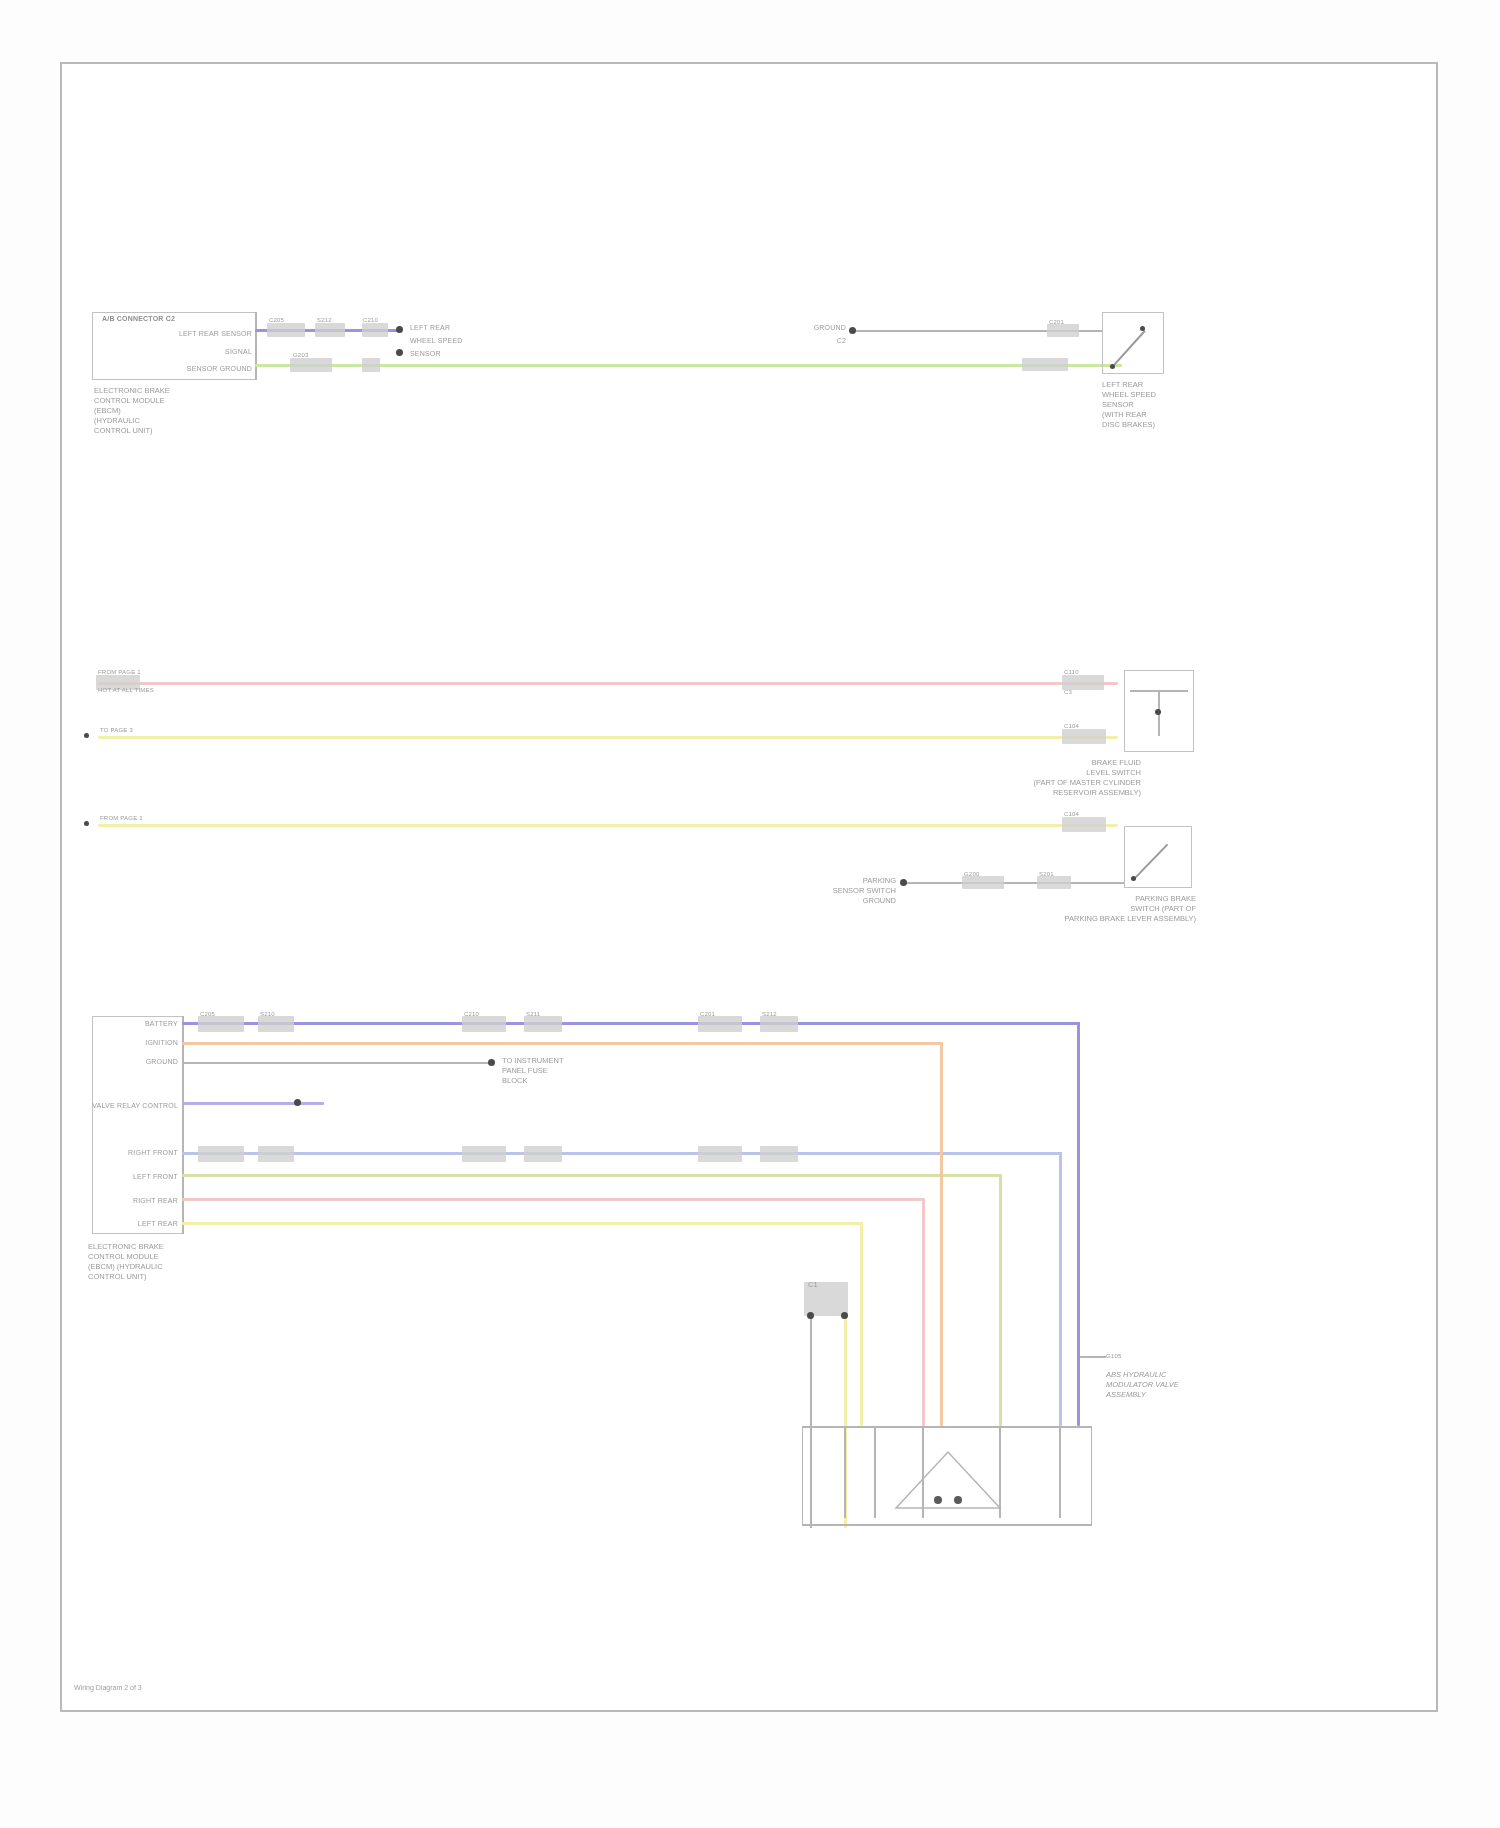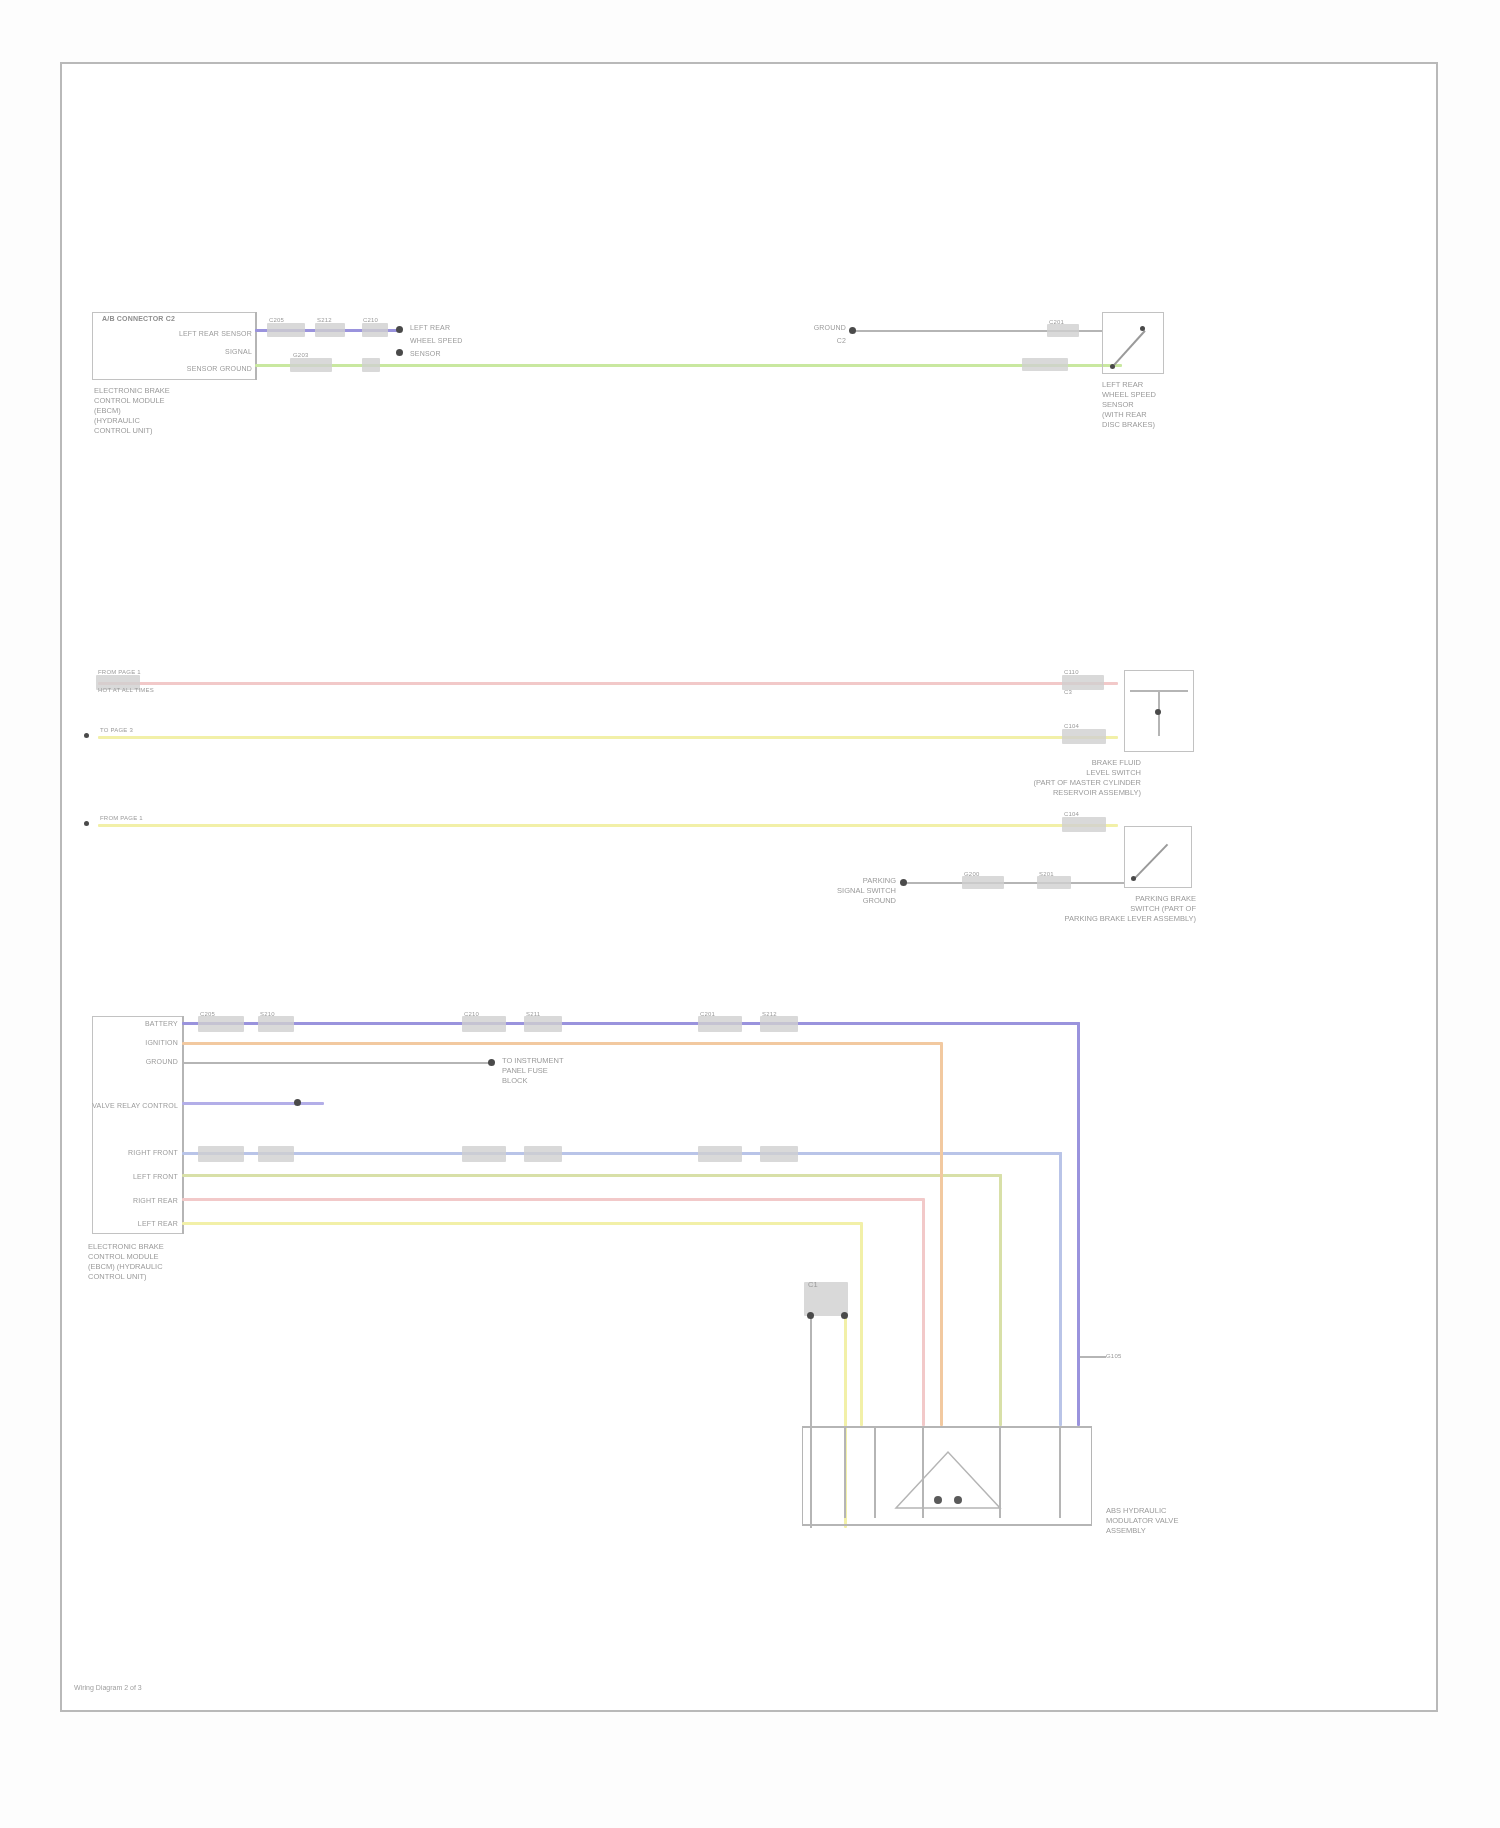--- a/index.html
+++ b/index.html
@@ -113,21 +113,21 @@
     <div class="sp" style="left:1000px;top:753px;width:44px;height:15px;"></div>
     <div class="lbl tiny" style="left:1002px;top:746px;">C104</div>
 
     <div class="box" style="left:1062px;top:762px;width:68px;height:62px;"></div>
     <div class="swarm" style="left:1072px;top:814px;width:48px;transform:rotate(-46deg);"></div>
     <div class="dot" style="left:1069px;top:812px;width:5px;height:5px;"></div>
 
     <div class="hline" style="left:842px;top:818px;width:220px;"></div>
     <div class="dot" style="left:838px;top:815px;"></div>
     <div class="caption" style="left:742px;top:812px;text-align:right;width:92px;">PARKING
-SIGNAL SWITCH
+SENSOR SWITCH
 GROUND</div>
     <div class="sp" style="left:900px;top:812px;width:42px;height:13px;"></div>
     <div class="lbl tiny" style="left:902px;top:806px;">G200</div>
     <div class="sp" style="left:975px;top:812px;width:34px;height:13px;"></div>
     <div class="lbl tiny" style="left:977px;top:806px;">S201</div>
     <div class="caption" style="left:930px;top:830px;text-align:right;width:204px;">PARKING BRAKE
 SWITCH (PART OF
 PARKING BRAKE LEVER ASSEMBLY)</div>
 
     <div class="box" style="left:30px;top:952px;width:92px;height:218px;border-right:none;"></div>
@@ -213,21 +213,21 @@
     <div class="vline" style="left:997px;top:1362px;height:92px;"></div>
 
     <svg style="position:absolute;left:826px;top:1378px;width:120px;height:70px;overflow:visible;">
       <polygon points="8,66 60,10 112,66" fill="none" stroke="#b5b5b5" stroke-width="1.5"></polygon>
       <circle cx="50" cy="58" r="4" fill="#5a5a5a"></circle>
       <circle cx="70" cy="58" r="4" fill="#5a5a5a"></circle>
     </svg>
 
     <div class="hline" style="left:740px;top:1460px;width:290px;"></div>
 
-    <div class="caption" style="left:1044px;top:1442px;">ABS HYDRAULIC
+    <div class="caption" style="left:1044px;top:1306px;font-style:italic;">ABS HYDRAULIC
 MODULATOR VALVE
 ASSEMBLY</div>
     <div class="lbl tiny" style="left:1044px;top:1288px;">G105</div>
     <div class="hline" style="left:1018px;top:1292px;width:26px;"></div>
 
     <div class="footer" style="left:12px;top:1620px;">Wiring Diagram 2 of 3</div>
   </div>
 </div>
 
 </body></html>

